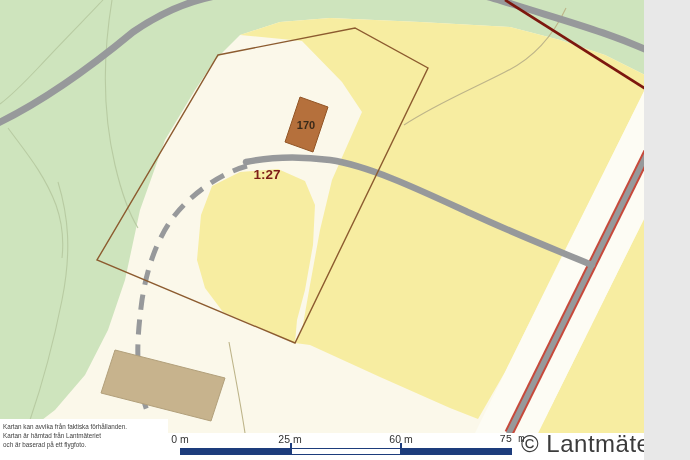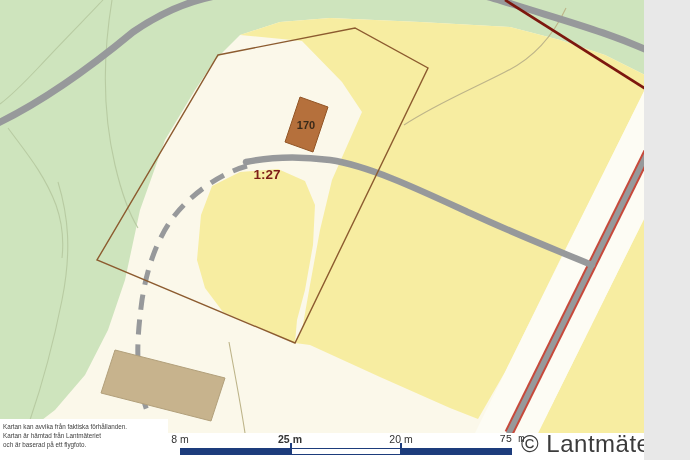--- a/index.html
+++ b/index.html
@@ -30,21 +30,21 @@
   .bottom-bar{position:absolute;left:0;top:433px;width:690px;height:27px;background:var(--footer-bg);}
   .disclaimer{
     position:absolute;left:0;top:419px;width:168px;height:41px;background:var(--footer-bg);
     padding:4px 0 0 3px;box-sizing:border-box;color:#3d3d3d;
     font-size:6.3px;line-height:8.8px;
   }
   .scale-label{
     position:absolute;top:433px;width:44px;text-align:center;
     font-size:10.5px;color:#333;
   }
-  .sl-0{left:158px;} .sl-1{left:268px;font-weight:bold;} .sl-2{left:379px;} .sl-3{left:490px;font-family:Liberation Mono, monospace;}
+  .sl-0{left:158px;} .sl-1{left:268px;} .sl-2{left:379px;} .sl-3{left:490px;font-family:Liberation Mono, monospace;}
   .bar-seg{position:absolute;top:448px;height:7px;box-sizing:border-box;}
   .seg-a{left:180px;width:111px;background:var(--scalebar-navy);}
   .seg-b{left:291px;width:110px;background:#fff;border:1.3px solid var(--scalebar-navy);}
   .seg-c{left:401px;width:111px;background:var(--scalebar-navy);}
   .bar-tick{position:absolute;top:443px;width:1.5px;height:6px;background:var(--scalebar-navy);}
   .tick-25{left:290px;} .tick-50{left:400px;}
   .copyright{
     position:absolute;left:521px;top:430px;width:169px;
     font-size:24px;color:var(--footer-text);white-space:nowrap;letter-spacing:0.5px;
   }
@@ -97,23 +97,23 @@
   </svg>
 
   <div class="bottom-bar"></div>
 
   <div class="disclaimer">
     <div>Kartan kan avvika från faktiska förhållanden.</div>
     <div>Kartan är hämtad från Lantmäteriet</div>
     <div>och är baserad på ett flygfoto.</div>
   </div>
 
-  <span class="scale-label sl-0">8 m</span>
+  <span class="scale-label sl-0">0 m</span>
   <span class="scale-label sl-1">25 m</span>
-  <span class="scale-label sl-2">20 m</span>
+  <span class="scale-label sl-2">60 m</span>
   <span class="scale-label sl-3">75 m</span>
   <div class="bar-tick tick-25"></div>
   <div class="bar-tick tick-50"></div>
   <div class="bar-seg seg-a"></div>
   <div class="bar-seg seg-b"></div>
   <div class="bar-seg seg-c"></div>
 
   <div class="copyright">© Lantmäteriet</div>
 </div>
 

